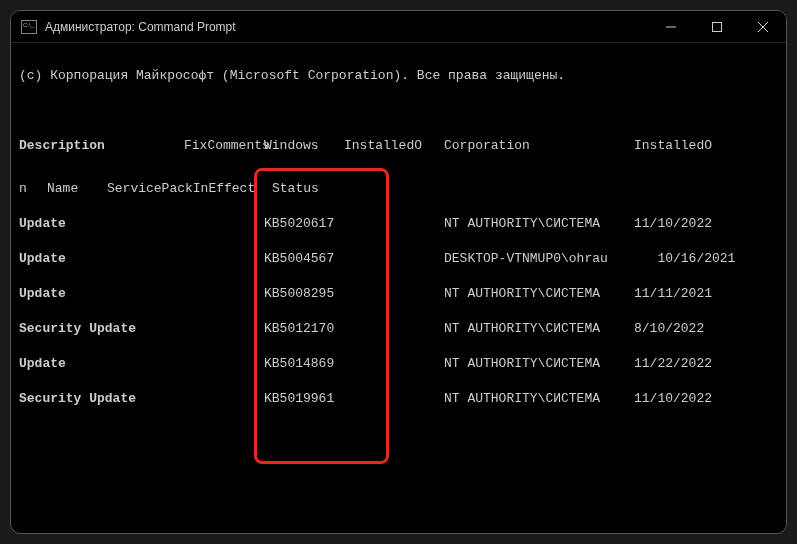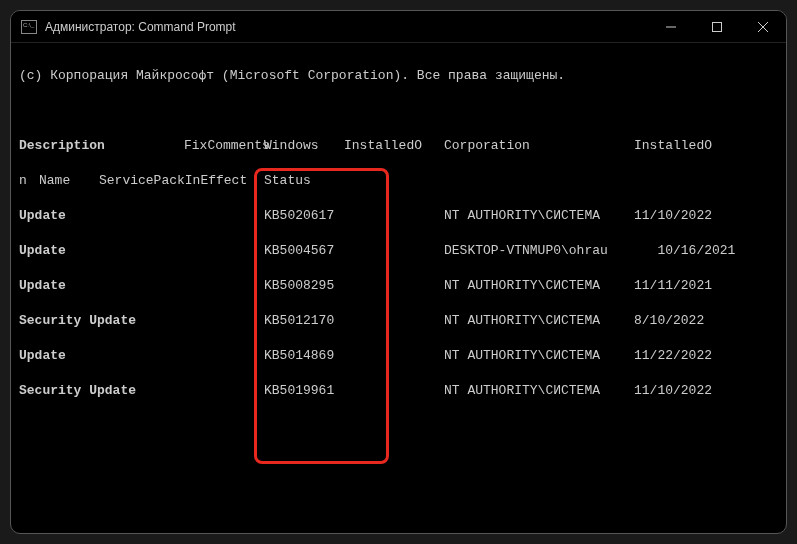--- a/index.html
+++ b/index.html
@@ -78,23 +78,23 @@
     width: 135px;
     height: 296px;
   }
   .col-desc { width: 165px; display:inline-block;font-weight:bold; }
   .col-fix  { width: 80px; display:inline-block; }
   .col-hot  { width: 80px; display:inline-block; }
   .col-inst { width: 100px; display:inline-block; }
   .col-by   { width: 190px; display:inline-block; }
   .col-on   { width: 90px; display:inline-block; }
   .hdr2-n   { width:20px; display:inline-block;}
-  .hdr2-name{ width:60px; display:inline-block;}
+  .hdr2-name{ width:60px; display:inline-block;margin-left:8px;}
   .hdr2-sp  { width:165px; display:inline-block;}
-  .hdr2-st  { width:60px; display:inline-block;}
+  .hdr2-st  { width:60px; display:inline-block;margin-top:8px;}
 </style>
 </head>
 <body>
 
 <div class="window">
   <div class="titlebar">
     <span class="title-icon"></span>
     <span class="title-text">Администратор: Command Prompt</span>
     <span class="title-spacer"></span>
     <div class="win-controls">

